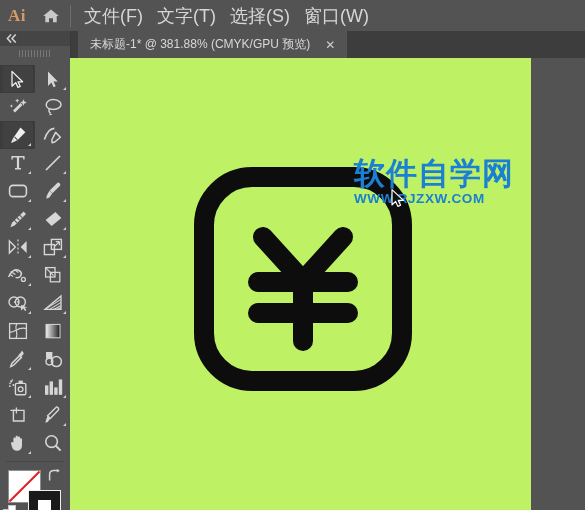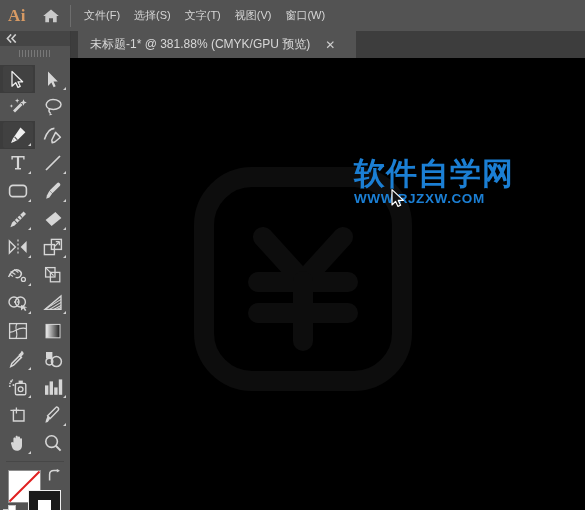--- a/index.html
+++ b/index.html
@@ -17,33 +17,33 @@
     background:#535353;display:flex;align-items:center;
   }
   #ai-logo{
     width:34px;height:31px;display:flex;align-items:center;justify-content:center;
     color:#d79a64;font-size:17px;font-weight:bold;letter-spacing:.5px;
     font-family:"Liberation Serif","DejaVu Serif",serif;
   }
   #home-btn{width:34px;height:31px;display:flex;align-items:center;justify-content:center;}
   #menu-divider{width:1px;height:22px;background:#6d6d6d;margin:0 6px 0 2px;}
   .menu-item{
-    color:#d6d6d6;font-size:11px;padding:5px 7px;white-space:nowrap;
+    color:#d6d6d6;font-size:18px;padding:5px 7px;white-space:nowrap;
     line-height:1;
   }
 
   
   #tabbar{
     position:absolute;left:70px;top:31px;width:515px;height:27px;
     background:#3d3d3d;
   }
   #doc-tab{
     position:absolute;left:8px;top:0;height:27px;
     background:#535353;display:flex;align-items:center;
-    padding:0 9px 0 12px;box-sizing:border-box;
+    padding:0 0 0 12px;box-sizing:border-box;
   }
   #tab-title{color:#d8d8d8;font-size:12px;white-space:nowrap;}
   #tab-close{
     color:#cfcfcf;font-size:12px;margin:0 11px 0 14px;line-height:1;
     width:12px;text-align:center;
   }
 
   
   #toolpanel{
     position:absolute;left:0;top:31px;width:70px;height:479px;
@@ -91,22 +91,22 @@
   }
   #strokebox-inner{
     position:absolute;left:9px;top:9px;right:9px;bottom:9px;
     background:#ffffff;
   }
   #swap-arrow{position:absolute;left:47px;top:2px;}
   #default-mini{position:absolute;left:3px;top:39px;}
 
   
   #canvas{
-    position:absolute;left:70px;top:58px;width:515px;height:452px;
-    background:#000000;overflow:hidden;
+    position:absolute;left:70px;top:58px;width:461px;height:452px;
+    background:#bef264;overflow:hidden;
   }
   #artwork{position:absolute;left:120px;top:105px;}
 
   
   #watermark{
     position:absolute;left:284px;top:100px;width:160px;
     pointer-events:none;user-select:none;
   }
   #wm-cn{
     font-size:31px;font-weight:bold;color:#1b7fd4;letter-spacing:1px;
@@ -126,23 +126,22 @@
 
   <div id="menubar">
     <div id="ai-logo">Ai</div>
     <div id="home-btn">
       <svg width="18" height="16" viewBox="0 0 18 16">
         <path d="M9 1.5 L1.2 8 L3.3 8 L3.3 14.3 L7 14.3 L7 10.2 L11 10.2 L11 14.3 L14.7 14.3 L14.7 8 L16.8 8 Z" fill="#c9c9c9"></path>
       </svg>
     </div>
     <div id="menu-divider"></div>
     <div class="menu-item">文件(F)</div>
+    <div class="menu-item">文字(T)</div>
     <div class="menu-item">选择(S)</div>
-    <div class="menu-item">文字(T)</div>
-    <div class="menu-item">视图(V)</div>
     <div class="menu-item">窗口(W)</div>
   </div>
 
   <div id="tabbar">
     <div id="doc-tab">
       <span id="tab-title">未标题-1* @ 381.88% (CMYK/GPU 预览)</span>
       <span id="tab-close">✕</span>
     </div>
   </div>
 

